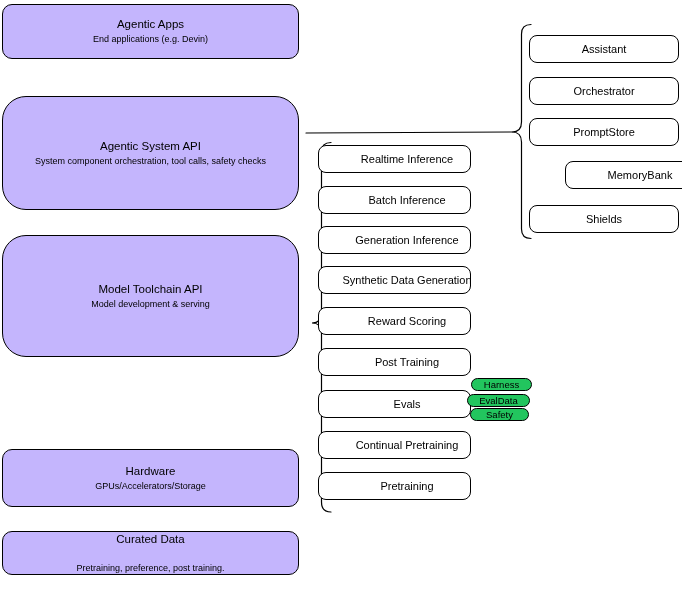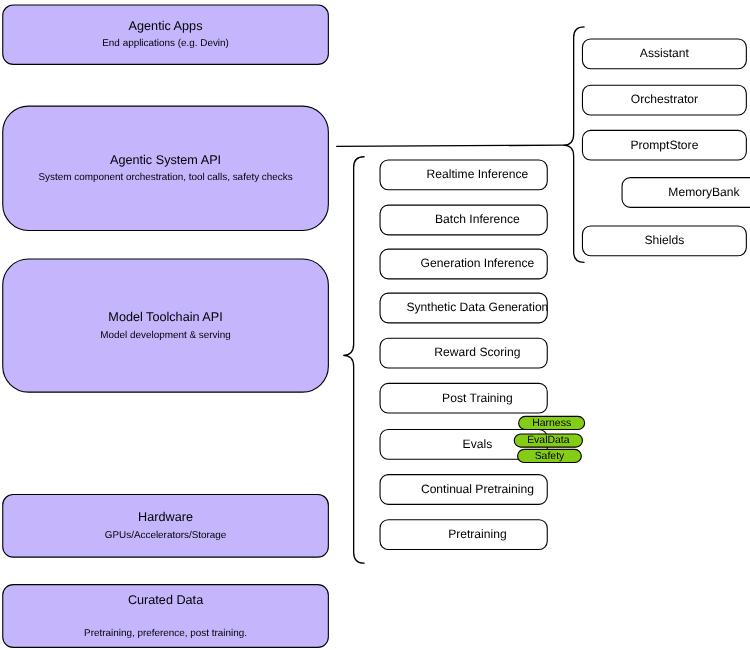--- a/index.html
+++ b/index.html
@@ -11,34 +11,34 @@
     position:absolute; left:2px; width:297px; box-sizing:border-box;
     border:1.2px solid #000; background:#c4b5fd;
     display:flex; flex-direction:column; align-items:center; justify-content:center;
     gap:3px; text-align:center;
   }
   .r10 { border-radius:10px; }
   .r24 { border-radius:24px;margin-top:12px; }
   .title { font-size:11.5px; line-height:13px; white-space:nowrap; }
   .sub   { font-size:9px;   line-height:11px; white-space:nowrap; }
   .mbox {
-    position:absolute; left:345px; width:153px; height:28px; box-sizing:border-box;
+    position:absolute; left:318px; width:153px; height:28px; box-sizing:border-box;
     border:1.2px solid #000; border-radius:8px; background:#fff;
     display:flex; align-items:center; justify-content:center;
     font-size:11px; white-space:nowrap; z-index:1;padding-left:25px;
   }
   .rbox {
     position:absolute; left:529px; width:150px; height:28px; box-sizing:border-box;
     border:1.2px solid #000; border-radius:8px; background:#fff;
     display:flex; align-items:center; justify-content:center;
     font-size:11px; white-space:nowrap; z-index:1;
   }
   .pill {
     position:absolute; box-sizing:border-box;
-    border:1.2px solid #000; border-radius:7px; background:#84cc16;
+    border:1.2px solid #000; border-radius:7px; background:#22c55e;
     display:flex; align-items:center; justify-content:center;
     font-size:9.5px; white-space:nowrap; z-index:3;
   }
   #wires { position:absolute; left:0; top:0; z-index:0; }
 </style>
 </head>
 <body>
 
 <div id="canvas">
 
@@ -57,21 +57,21 @@
     <div class="sub">System component orchestration, tool calls, safety checks</div>
   </div>
   <div class="lbox r24" style="top:223px;height:122px;">
     <div class="title">Model Toolchain API</div>
     <div class="sub">Model development &amp; serving</div>
   </div>
   <div class="lbox r10" style="top:449px;height:58px;">
     <div class="title">Hardware</div>
     <div class="sub">GPUs/Accelerators/Storage</div>
   </div>
-  <div class="lbox r10" style="top:531px;height:58px;gap:17px;">
+  <div class="lbox r10" style="top:531px;height:44px;gap:17px;">
     <div class="title">Curated Data</div>
     <div class="sub">Pretraining, preference, post training.</div>
   </div>
 
   <div class="mbox" style="top:145px;">Realtime Inference</div>
   <div class="mbox" style="top:186px;">Batch Inference</div>
   <div class="mbox" style="top:226px;">Generation Inference</div>
   <div class="mbox" style="top:266px;">Synthetic Data Generation</div>
   <div class="mbox" style="top:307px;">Reward Scoring</div>
   <div class="mbox" style="top:348px;">Post Training</div>

